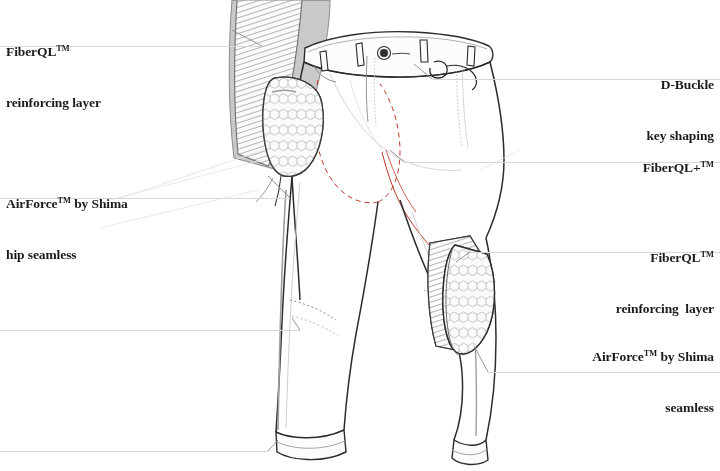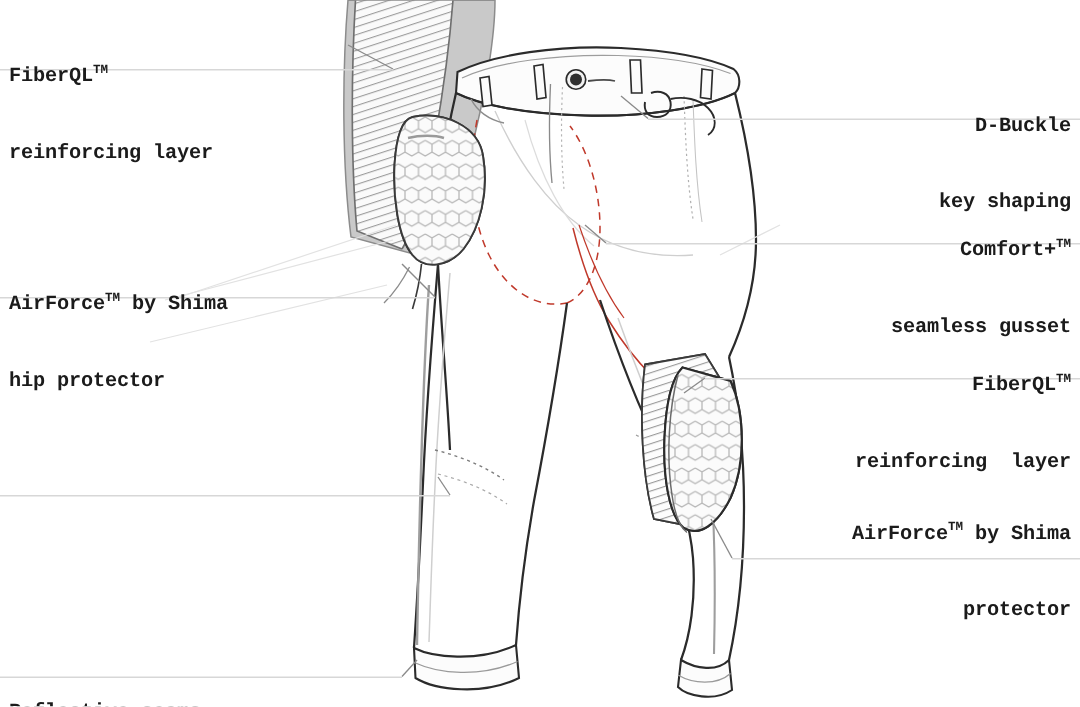--- a/index.html
+++ b/index.html
@@ -5,21 +5,21 @@
   html, body {
     margin: 0;
     padding: 0;
     background: #ffffff;
   }
   #canvas {
     position: relative;
     width: 720px;
     height: 471px;
     background: #ffffff;
-    font-family: Liberation Mono, monospace;
+    font-family: Liberation Serif, serif;
     overflow: hidden;
   }
 
   
   .callout {
     position: absolute;
     font-size: 13.5px;
     font-weight: bold;
     color: #1b1b1b;
     line-height: 1.28;
@@ -262,41 +262,40 @@
   <div class="leader" style="left:470px; top:252px; width:250px;"></div>
   <div class="leader" style="left:488px; top:372px; width:232px;"></div>
 
   <div class="callout left" style="top:8px;">
     <div><span>FiberQL</span><span class="tm">TM</span></div>
     <div>reinforcing layer</div>
   </div>
 
   <div class="callout left" style="top:160px;">
     <div><span>AirForce</span><span class="tm">TM</span><span> by Shima</span></div>
-    <div>hip protector</div>
+    <div>hip seamless</div>
   </div>
 
 
   <div class="callout left" style="top:432px;">
     <div>Reflective seams</div>
   </div>
 
   <div class="callout right" style="top:41px;margin-left:40px;">
     <div>D-Buckle</div>
     <div>key shaping</div>
   </div>
 
   <div class="callout right" style="top:124px;">
-    <div><span>Comfort+</span><span class="tm">TM</span></div>
-    <div>seamless gusset</div>
+    <div><span>FiberQL+</span><span class="tm">TM</span></div>
   </div>
 
   <div class="callout right" style="top:214px;">
     <div><span>FiberQL</span><span class="tm">TM</span></div>
     <div>reinforcing  layer</div>
   </div>
 
   <div class="callout right" style="top:313px;">
     <div><span>AirForce</span><span class="tm">TM</span><span> by Shima</span></div>
-    <div>protector</div>
+    <div>seamless</div>
   </div>
 
 </div>
 
 </body></html>

